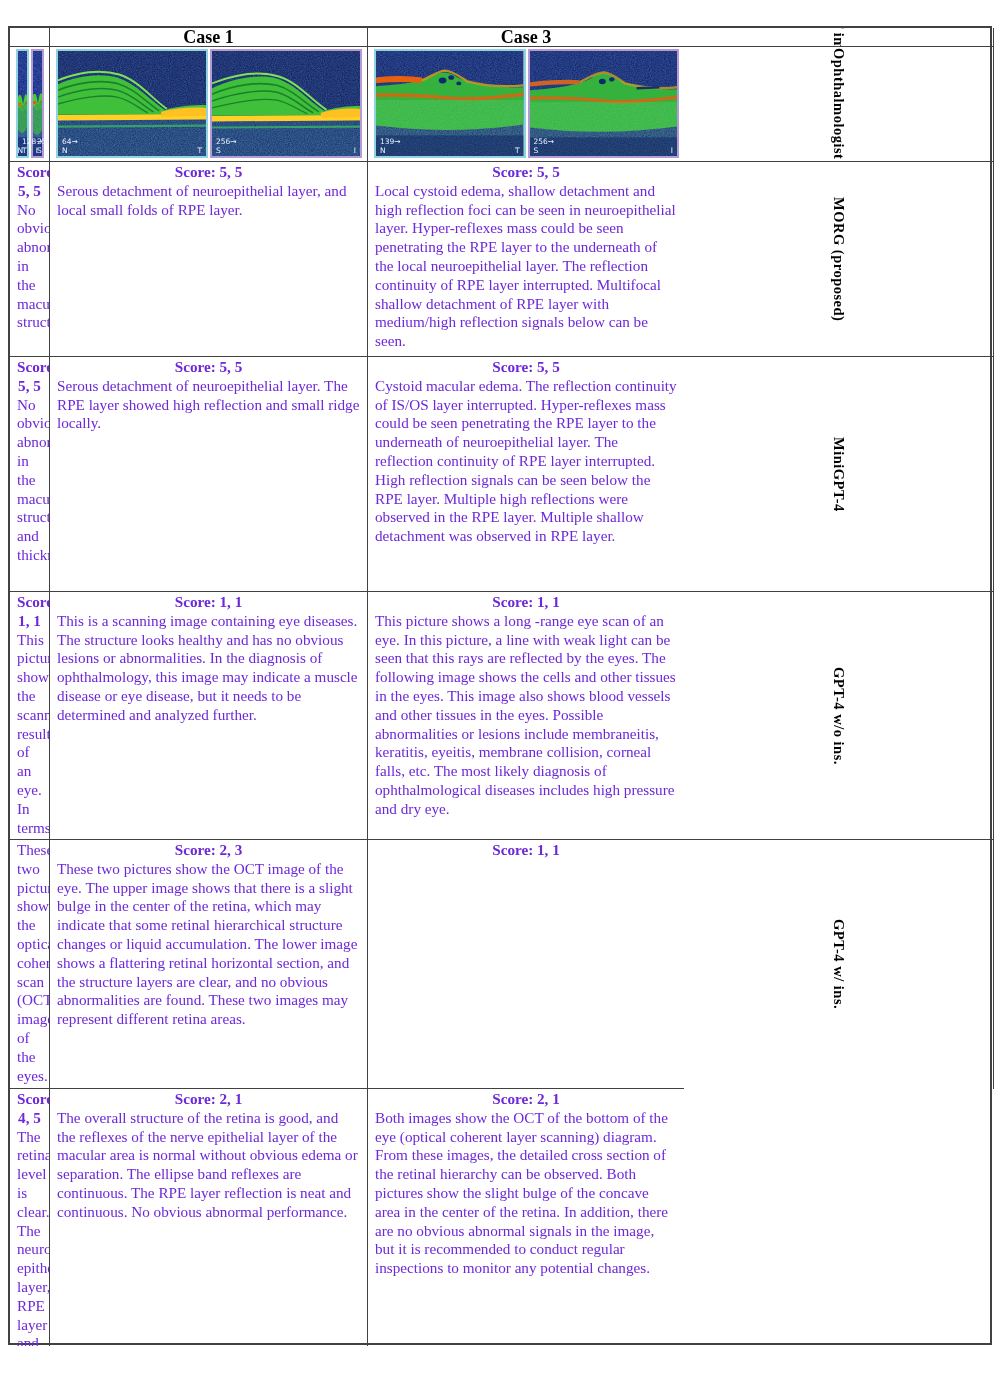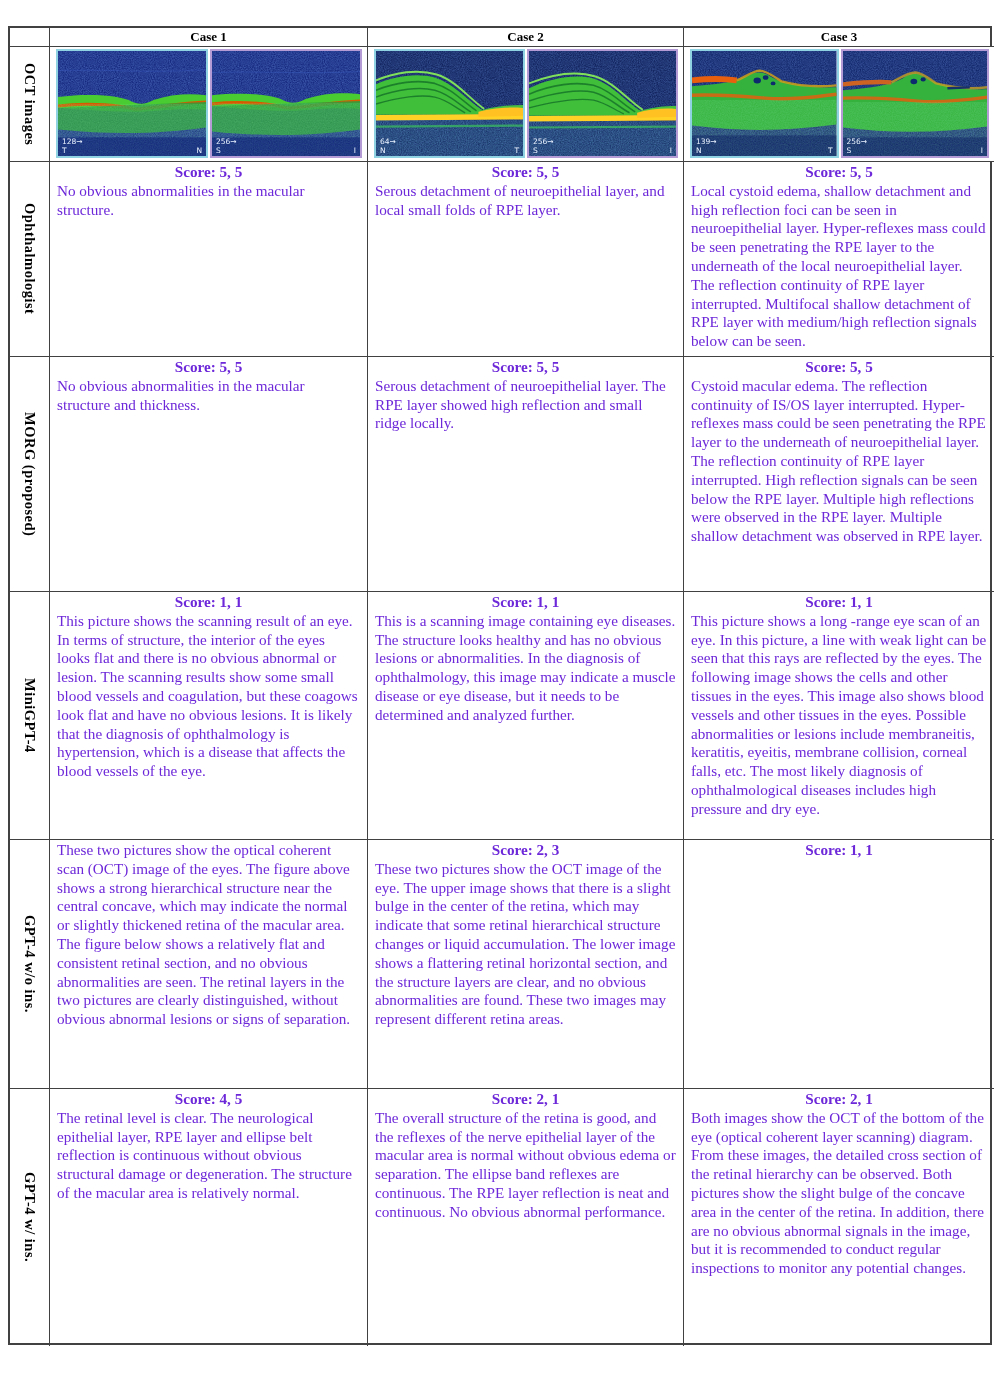--- a/index.html
+++ b/index.html
@@ -12,21 +12,21 @@
     grid-template-columns: 40px 318px 316px 310px;
     grid-template-rows: 19px 115px 195px 235px 248px 249px 257px;
     border: 2px solid #414141;
     background: #fff;
   }
   .cell { border-right: 1.5px solid #414141; border-bottom: 1.5px solid #414141; overflow: hidden; }
   .cell.last-col { border-right: none; }
   .cell.last-row { border-bottom: none; }
 
   .head { display: flex; align-items: center; justify-content: center;
-          font-weight: bold; font-size: 13px; }
+          font-weight: bold; font-size: 18px; }
 
   .rowlab { display: flex; align-items: center; justify-content: center; }
   .vert { writing-mode: vertical-rl; text-orientation: mixed; font-weight: bold;
           font-size: 14.5px; letter-spacing: 0.5px; white-space: nowrap; }
 
   .txtcell { padding: 1px 7px 0 7px; font-size: 15.2px; line-height: 18.8px; color: #6d28d9; }
   .score { font-weight: bold; text-align: center; font-size: 15.2px; }
 
   .imgcell { display: flex; gap: 2px; padding: 2px 5px 3px 6px; align-items: stretch; background: #fff; }
   .scan { position: relative; flex: 1; min-width: 0; }
@@ -62,23 +62,20 @@
   </defs>
 </svg>
 
 <div class="page">
   <div class="tbl">
 
     <div class="cell rowlab"></div>
     <div class="cell head">
         <span>Case 1</span>
       </div>
-    <div class="cell head">
-        <span>Case 2</span>
-      </div>
     <div class="cell head last-col">
         <span>Case 3</span>
       </div>
 
     <div class="cell rowlab">
         <span class="vert">OCT images</span>
       </div>
 
     <div class="cell imgcell">
       <div class="scan b-cyan">

